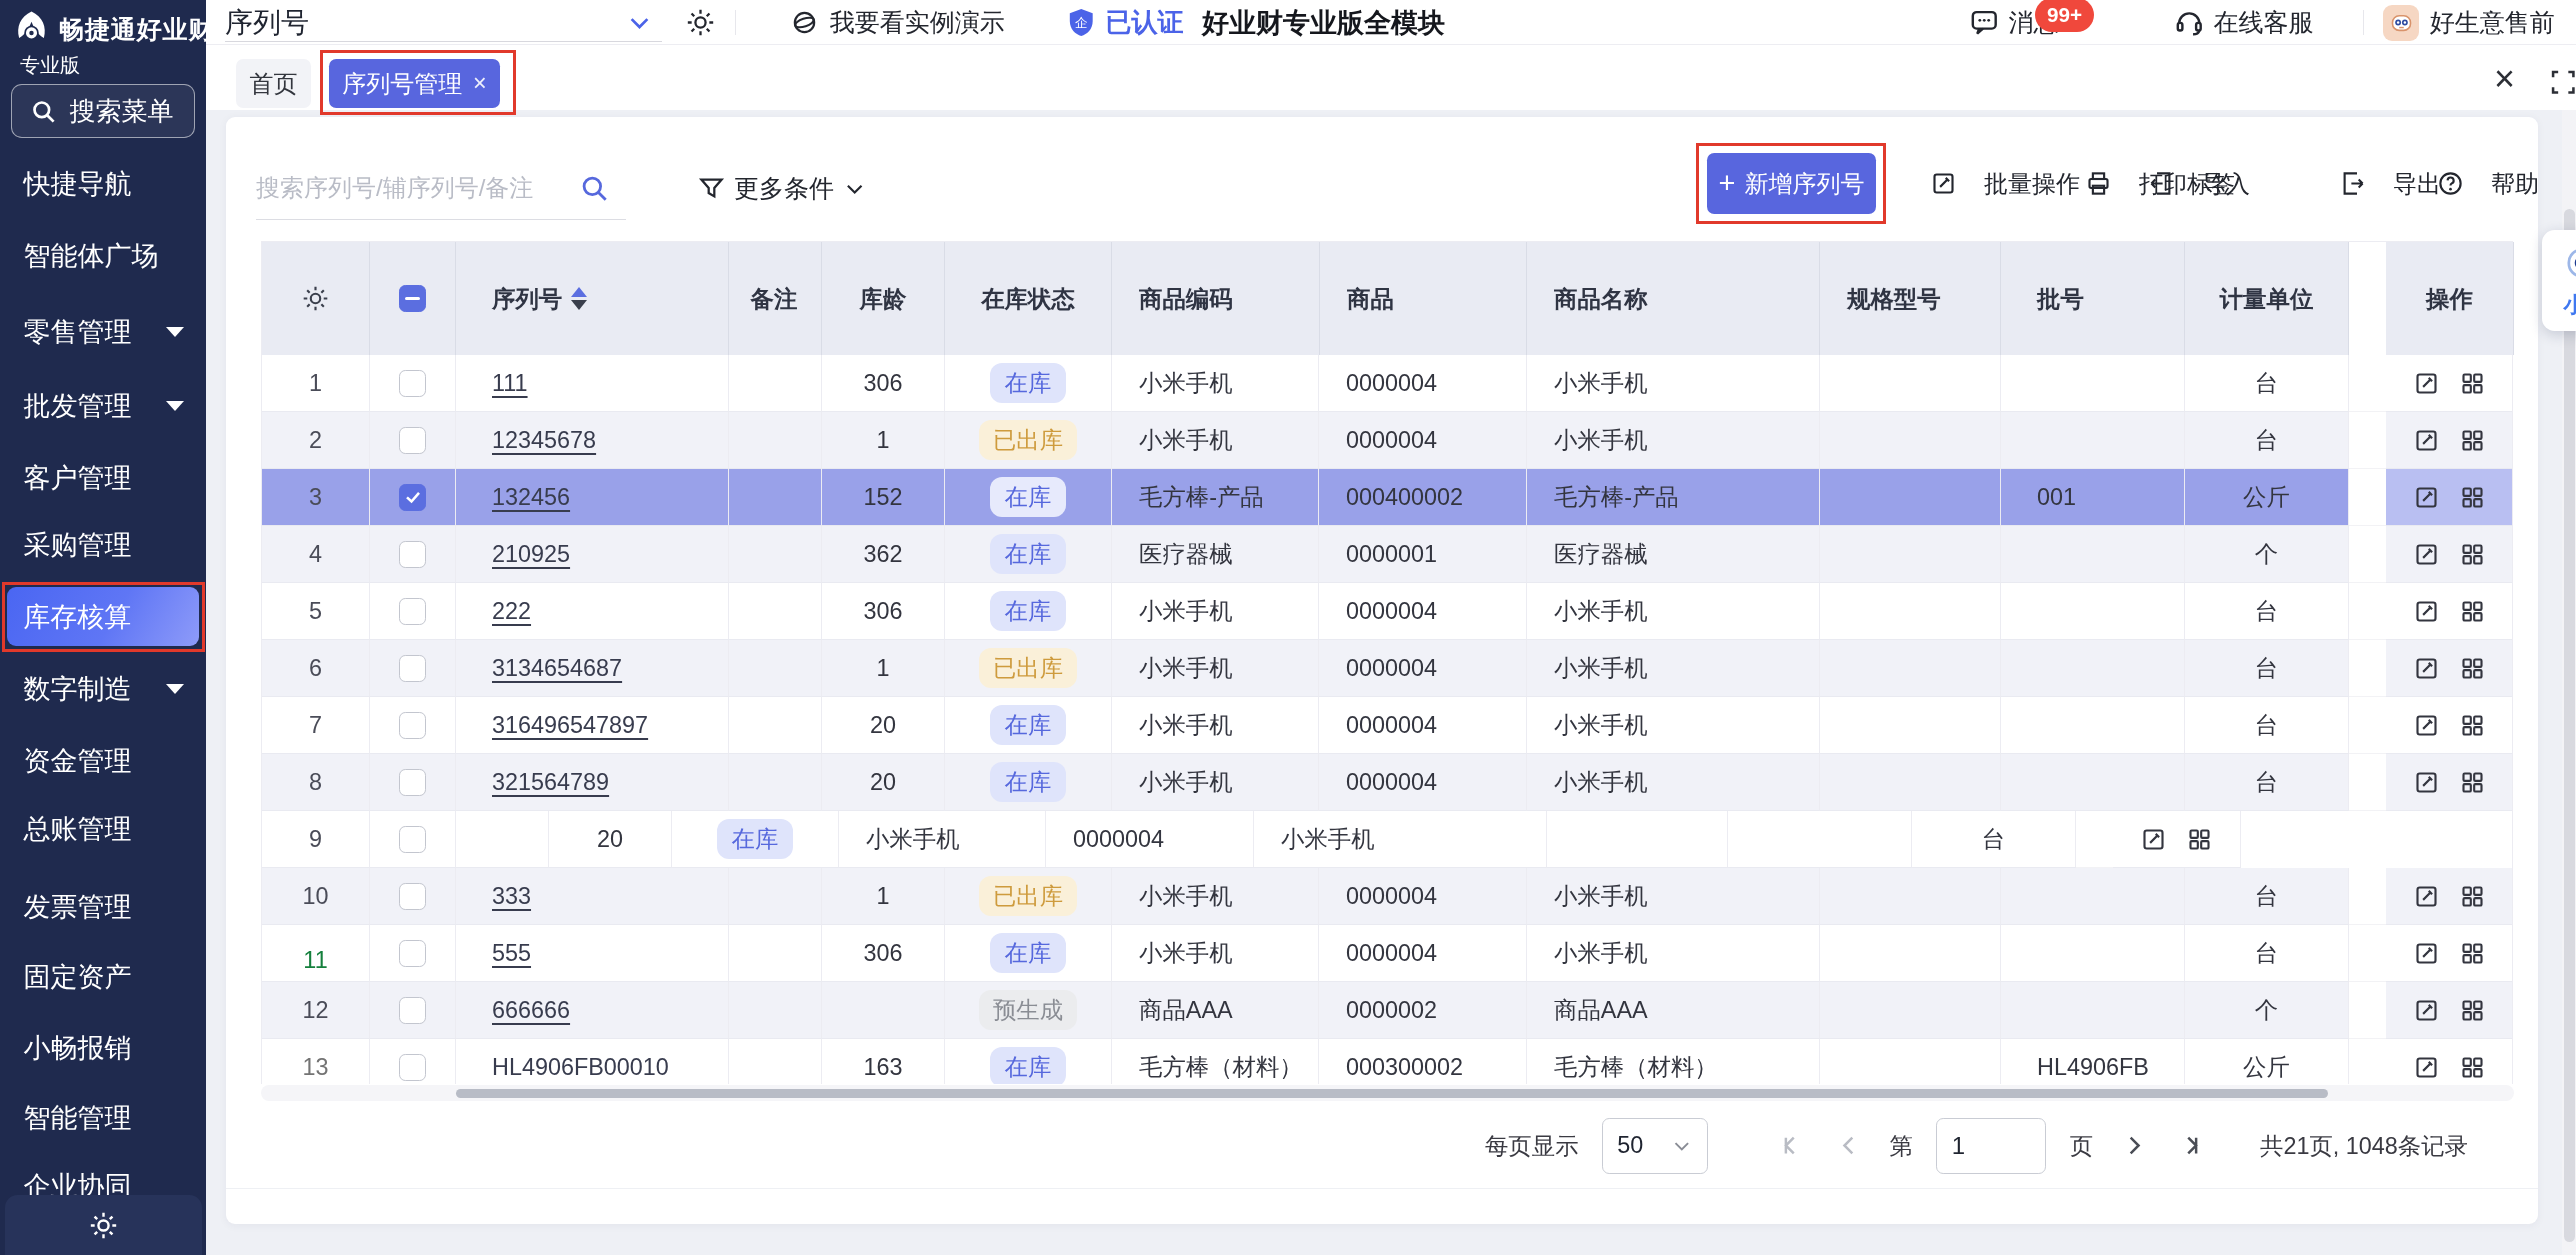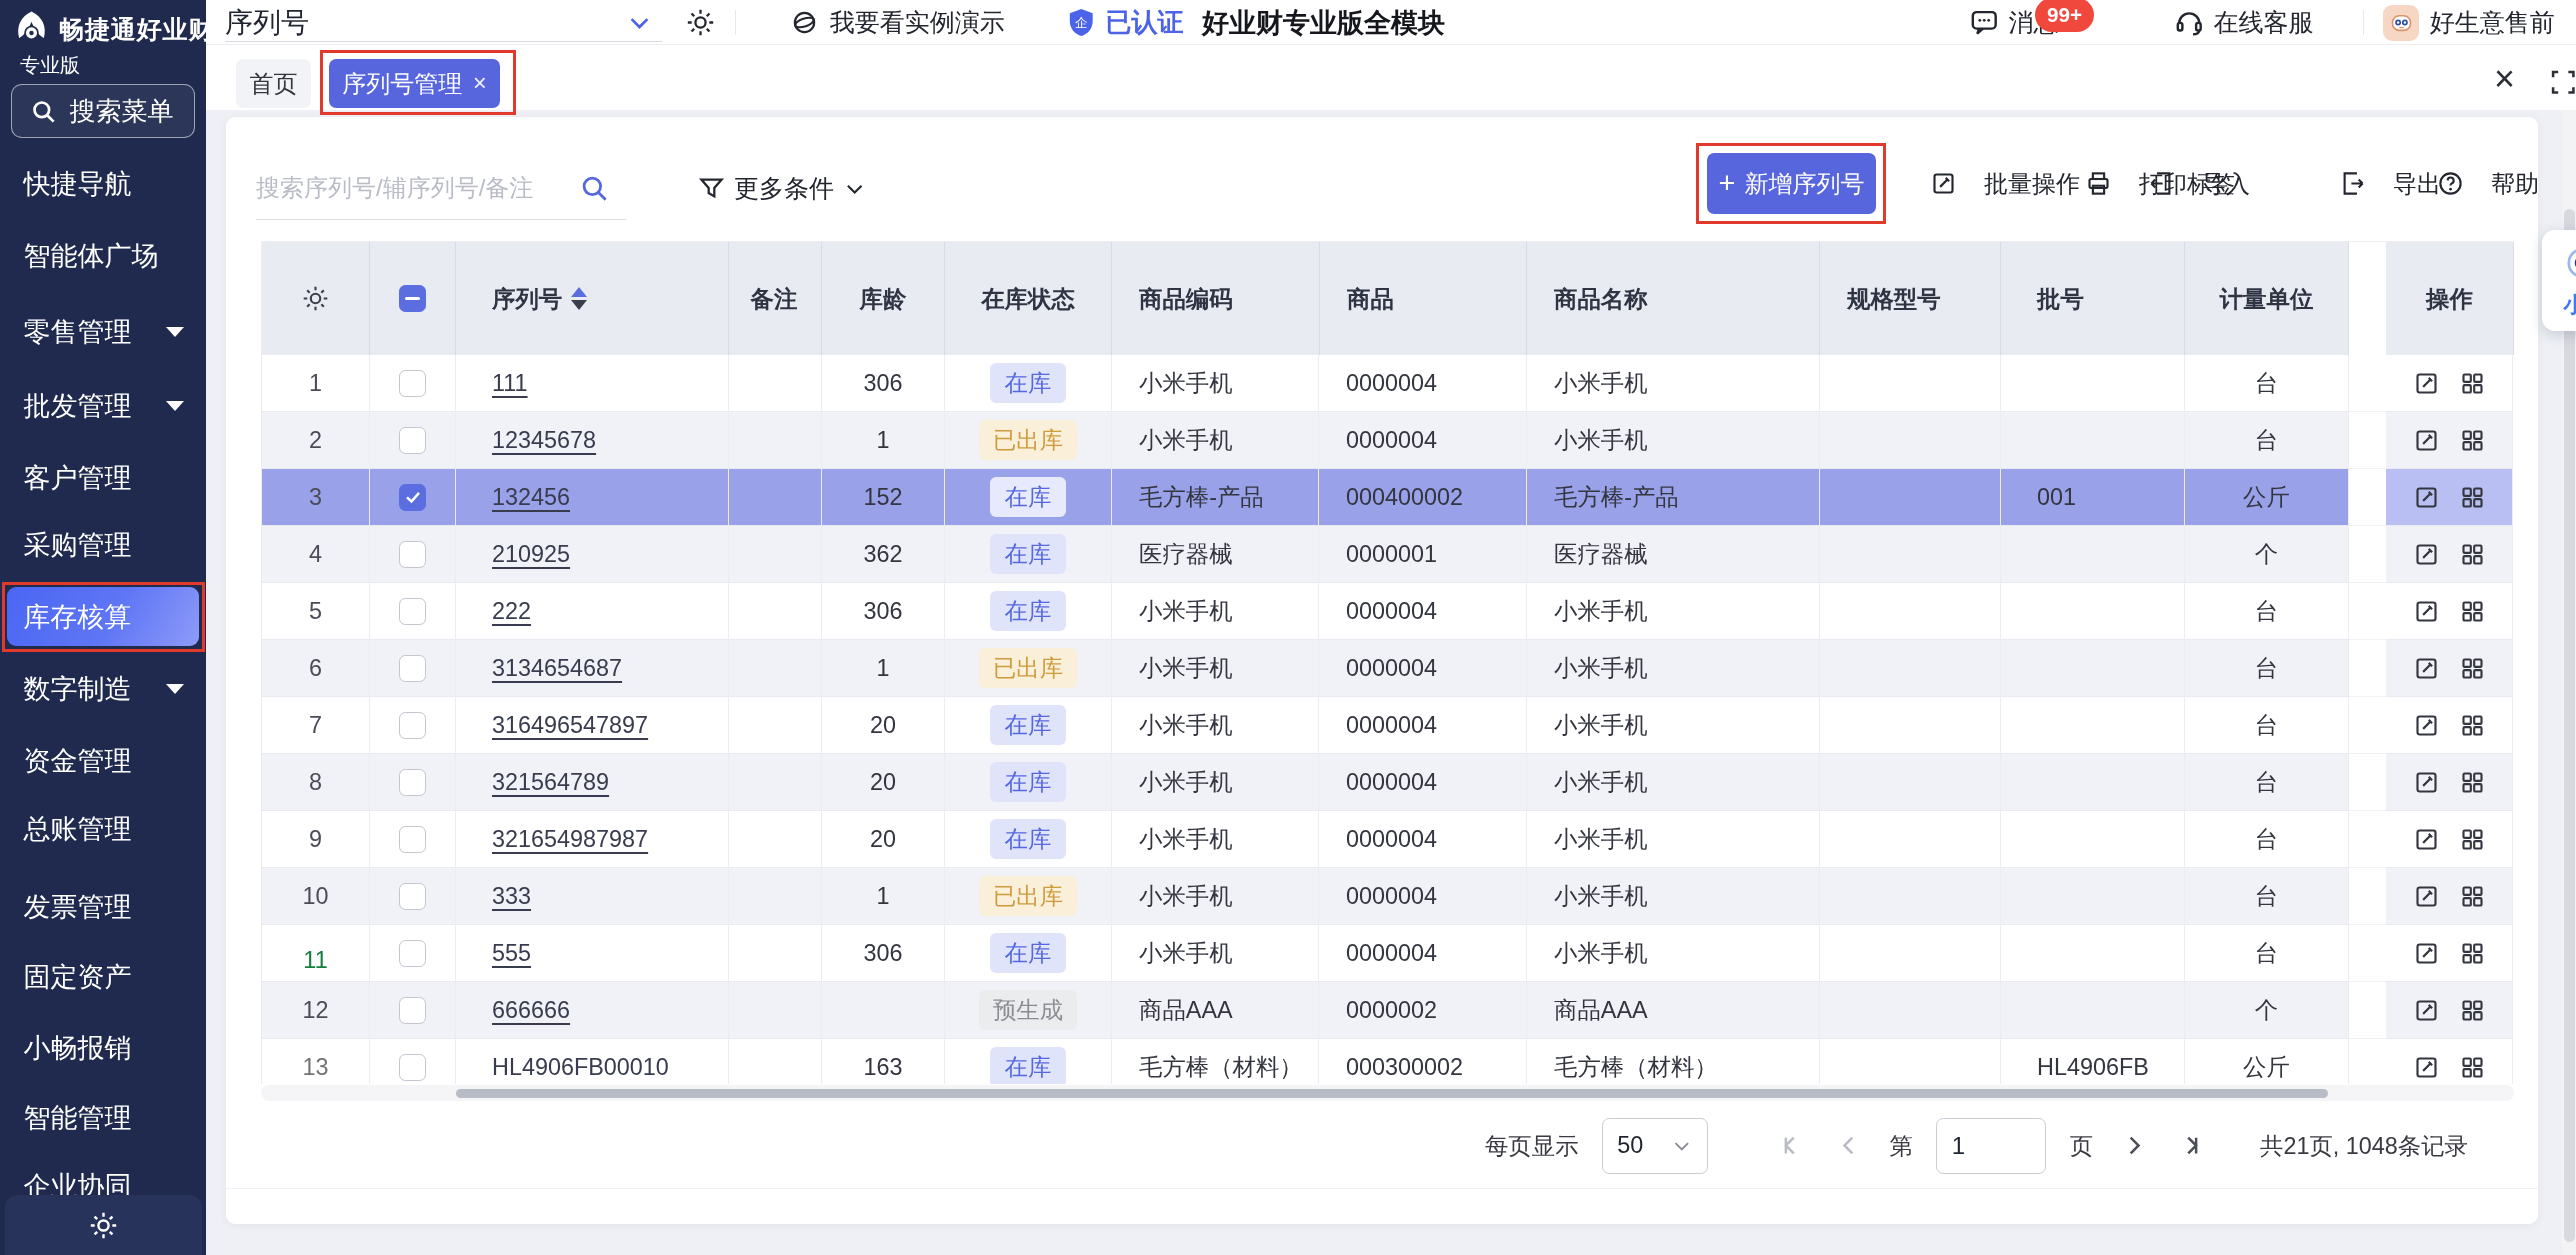--- a/index.html
+++ b/index.html
@@ -73,21 +73,21 @@
   .trow { display:flex; height:57px; background:#fff; }
   .trow.alt { background:#f1f2f8; }
   .trow.selected { background:#99a1e9; }
   .trow .cell { border-right:0.9px solid #ececf2; border-bottom:0.9px solid #e9eaf1; display:flex; align-items:center;
     font-size:23.4px; color:#33353f; overflow:hidden; white-space:nowrap; }
   .cell.center { justify-content:center; }
   .cell.gapcol { background:#fff !important; border-right:0 !important; border-bottom-color:#f2f2f5; }
   .thead .cell.gapcol { background:#fff; border-right:0.9px solid #d9dce6; }
   .serial-link { text-decoration:underline; text-underline-offset:5.4px; cursor:pointer; color:#383c4e; }
   .serial-plain { color:#383c4e; }
-  .badge { height:40px; border-radius:6px; padding:0 14.4px; display:flex; align-items:center; justify-content:center; font-size:23.4px; }
+  .badge { height:40px; border-radius:12px; padding:0 14.4px; display:flex; align-items:center; justify-content:center; font-size:23.4px; }
   .cbx { width:27px; height:27px; border-radius:6.3px; border:1.8px solid #c3c6cf; background:#fff; cursor:pointer;
     display:flex; align-items:center; justify-content:center; }
   .cbx.on { background:#5b6ee0; border-color:#5b6ee0; }
   .sorters { display:inline-flex; flex-direction:column; gap:3.6px; margin-left:9px; }
   .tri-up { width:0; height:0; border-left:8px solid transparent; border-right:8px solid transparent; border-bottom:10px solid #5b6ee0; }
   .tri-dn { width:0; height:0; border-left:8px solid transparent; border-right:8px solid transparent; border-top:10px solid #3a3f4c; }
   .opbtn { width:30.5px; height:30.5px; cursor:pointer; display:flex; align-items:center; justify-content:center; }
   
   .hscroll { position:absolute; left:35px; top:968px; width:2253px; height:16px; background:#f5f5f8; border-radius:8px; }
   .hthumb { position:absolute; left:195px; top:3.6px; width:1872px; height:9px; background:#b8bcc6; border-radius:4.5px; cursor:pointer; }
@@ -850,23 +850,20 @@
                 </svg>
               </span>
             </div>
           </div>
           <div class="trow">
             <div class="cell center" style="width: 108px; flex: 0 0 108px;">
               <span style="color: rgb(74, 76, 88);">9</span>
             </div>
             <div class="cell center" style="width: 86px; flex: 0 0 86px;">
               <div class="cbx"></div>
-            </div>
-            <div class="cell" style="width: 273px; padding-left: 36px; flex: 0 0 273px;">
-              <span class="serial-link">321654987987</span>
             </div>
             <div class="cell" style="width: 93px; padding-left: 21.6px; flex: 0 0 93px;">
               <span></span>
             </div>
             <div class="cell center" style="width: 123px; flex: 0 0 123px;">
               <span>20</span>
             </div>
             <div class="cell center" style="width: 167px; flex: 0 0 167px;">
               <span class="badge" style="background: rgb(223, 228, 251); color: rgb(86, 104, 221);">在库</span>
             </div>

